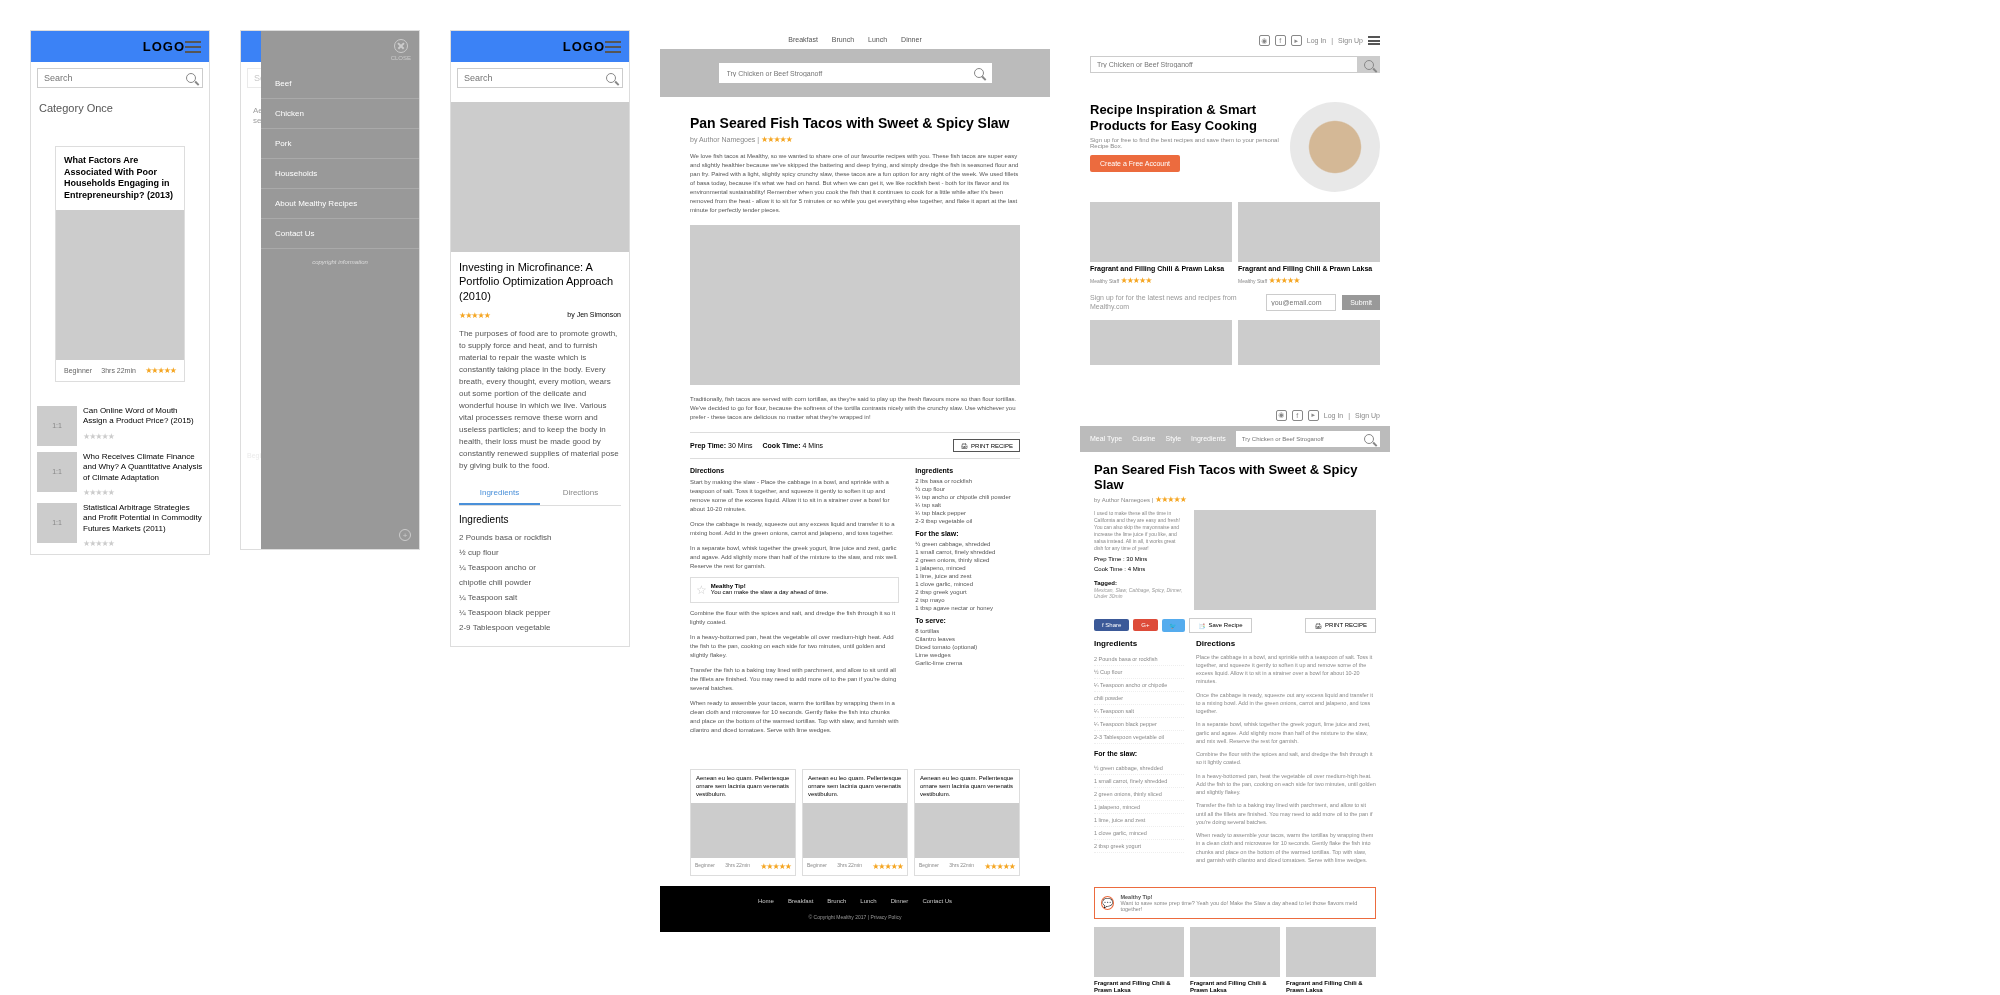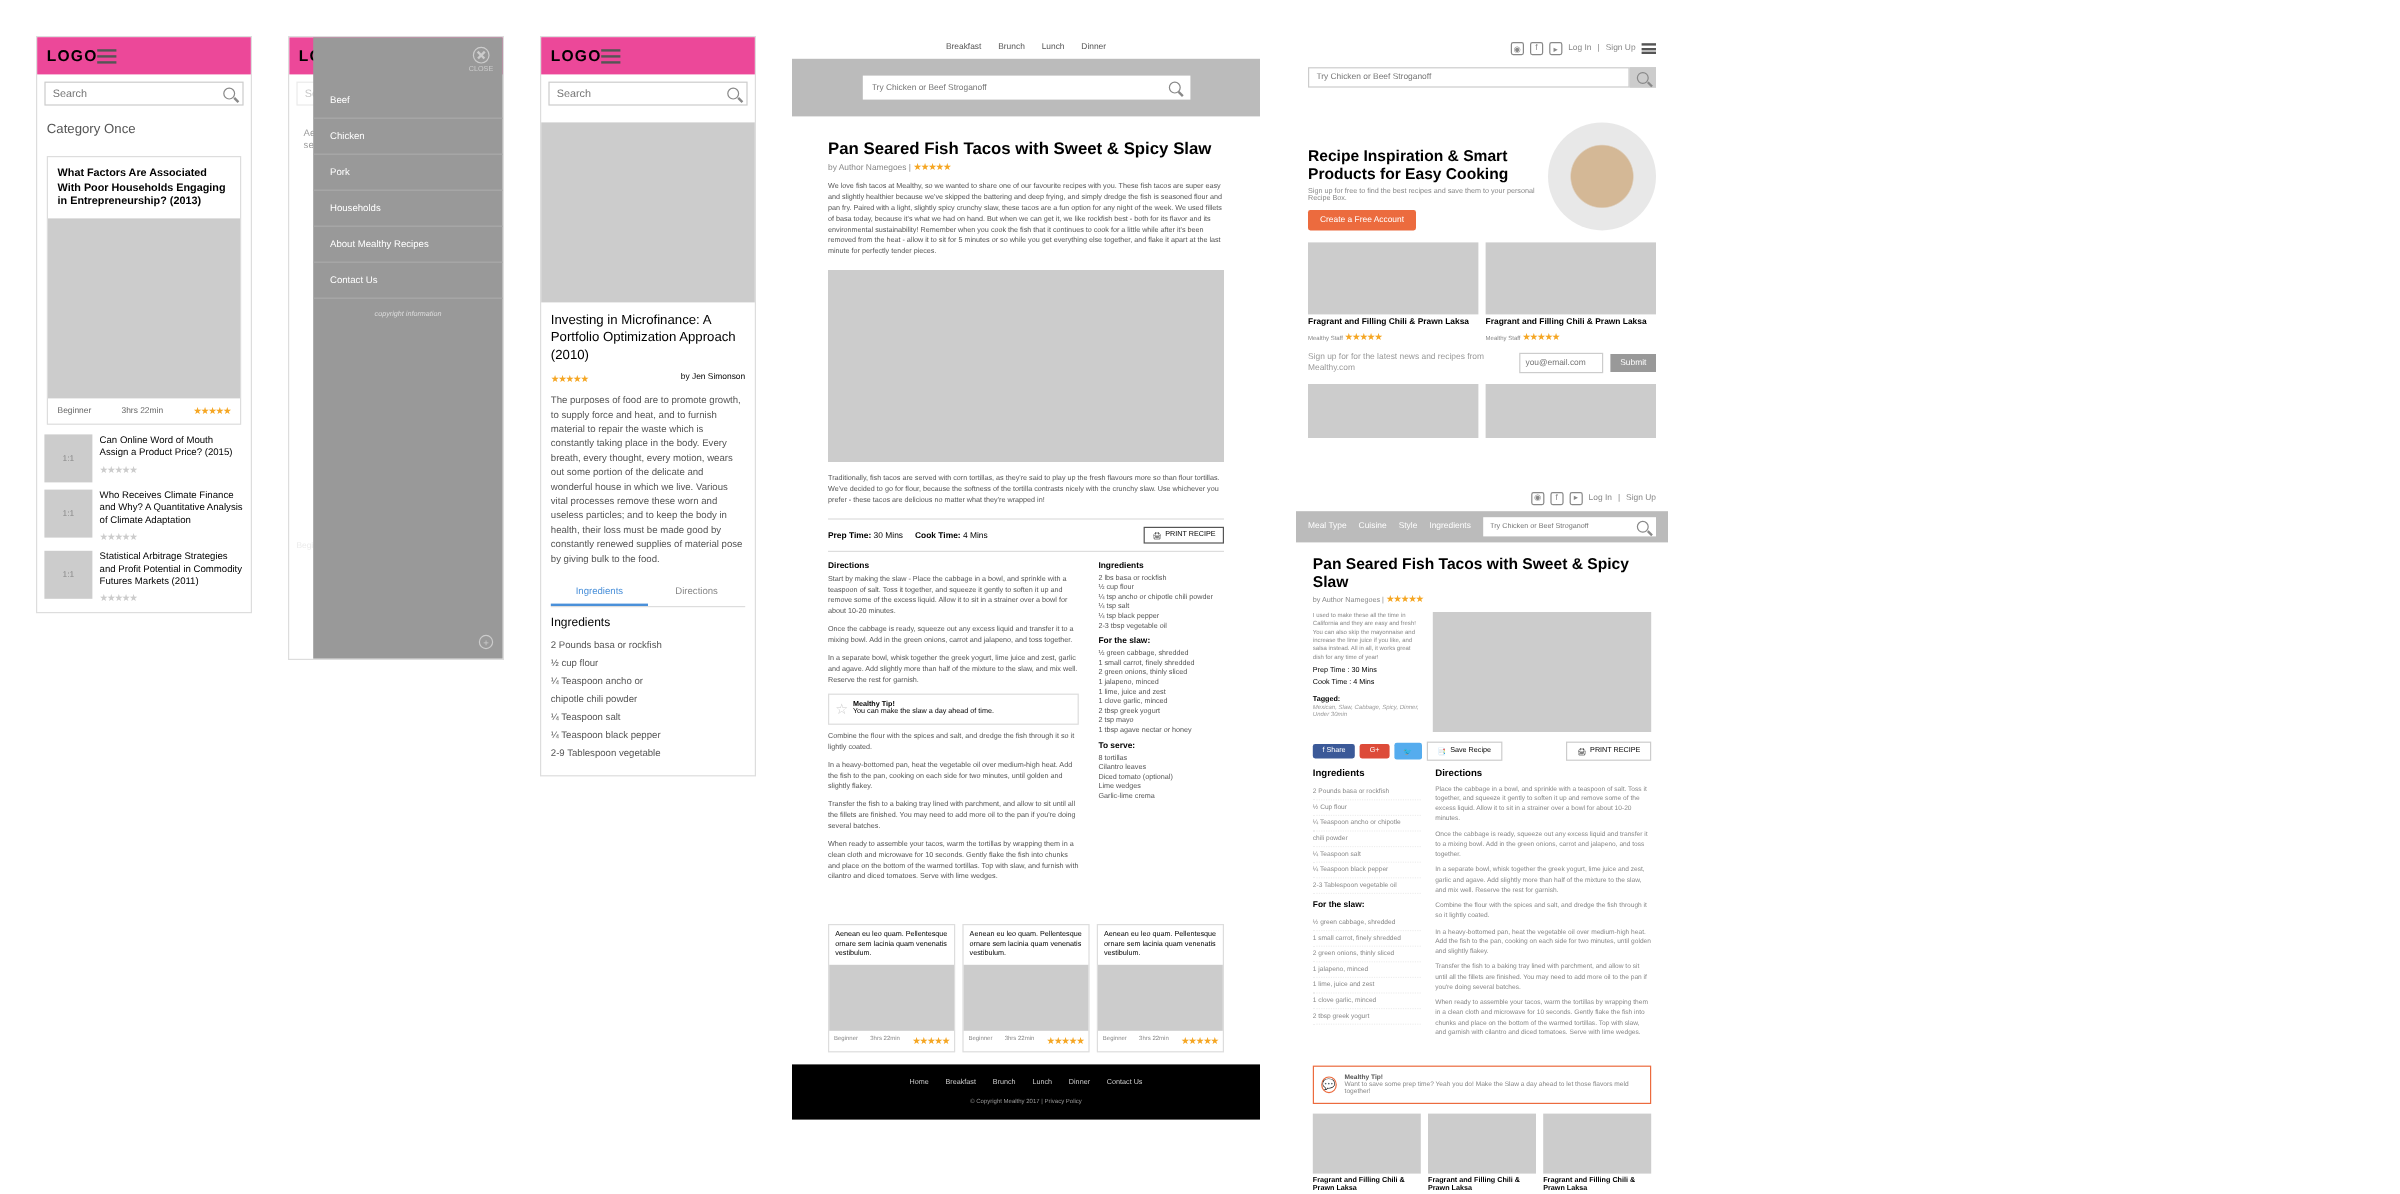--- a/index.html
+++ b/index.html
@@ -1,29 +1,29 @@
 <!DOCTYPE html>
 <html><head>
 <meta charset="utf-8">
 <style>
 * { box-sizing: border-box; margin: 0; padding: 0; }
 body { font-family: Arial, sans-serif; font-size: 10px; background: #fff; display: flex; gap: 30px; padding: 30px; flex-wrap: wrap; align-items: flex-start; }
 
 .frame { background: #fff; }
 .mobile { width: 180px; border: 1px solid #ddd; }
-.mobile-header { background: #ec4899; padding: 8px; display: flex; justify-content: flex-start; align-items: center; }
+.mobile-header { background: #3b82f6; padding: 8px; display: flex; justify-content: flex-end; align-items: center; }
 .logo { font-weight: bold; font-size: 13px; letter-spacing: 1px; }
 .hamburger { width: 16px; height: 12px; display: flex; flex-direction: column; justify-content: space-between; cursor: pointer; }
 .hamburger span { height: 2px; background: #555; }
 .searchbar { margin: 6px; border: 1px solid #ccc; display: flex; align-items: center; padding: 4px 6px; background: #fff; }
 .searchbar input { border: none; outline: none; flex: 1; font-size: 9px; }
 .search-icon { width: 10px; height: 10px; border: 1.5px solid #888; border-radius: 50%; position: relative; }
 .search-icon::after { content: ''; position: absolute; width: 1.5px; height: 5px; background: #888; bottom: -4px; right: -2px; transform: rotate(-45deg); }
 .category-title { font-size: 11px; padding: 8px; color: #555; }
-.card { margin: 8px; border: 1px solid #ddd; }
+.card { margin: 24px; border: 1px solid #ddd; }
 .card-title { padding: 8px; font-size: 9px; font-weight: bold; line-height: 1.3; }
 .card-img { background: #ccc; height: 150px; }
 .card-meta { display: flex; justify-content: space-between; padding: 6px 8px; font-size: 7px; color: #666; align-items: center; }
 .stars { color: #f5a623; font-size: 8px; letter-spacing: -1px; }
 .stars.grey { color: #ccc; }
 .list-item { display: flex; margin: 6px; gap: 6px; }
 .list-thumb { width: 40px; height: 40px; background: #ccc; color: #888; font-size: 7px; display: flex; align-items: center; justify-content: center; }
 .list-content { flex: 1; }
 .list-title { font-size: 8px; line-height: 1.3; margin-bottom: 3px; }
 
@@ -81,21 +81,21 @@
 .footer-nav { display: flex; justify-content: center; gap: 14px; font-size: 6px; margin-bottom: 10px; }
 .footer-nav a { color: #ccc; cursor: pointer; }
 .footer-copy { font-size: 5px; }
 
 .desktop2 { width: 310px; }
 .d2-top { display: flex; justify-content: flex-end; gap: 5px; padding: 5px 10px; align-items: center; font-size: 7px; color: #888; }
 .social-icon { width: 11px; height: 11px; border: 1px solid #888; border-radius: 2px; display: inline-flex; align-items: center; justify-content: center; font-size: 7px; cursor: pointer; }
 .d2-search { display: flex; margin: 5px 10px; }
 .d2-search input { flex: 1; border: 1px solid #ccc; padding: 4px 6px; font-size: 7px; }
 .d2-search button { background: #ccc; border: 1px solid #ccc; width: 22px; cursor: pointer; display: flex; align-items: center; justify-content: center; }
-.d2-hero { display: flex; padding: 0 10px 10px; gap: 8px; align-items: flex-end; margin-top: 29px; }
+.d2-hero { display: flex; padding: 0 10px 10px; gap: 8px; align-items: flex-start; margin-top: 29px; }
 .d2-hero-text { flex: 1; }
 .d2-hero-text h2 { font-size: 13px; line-height: 1.2; margin-bottom: 4px; }
 .d2-hero-text p { font-size: 6px; color: #888; margin-bottom: 6px; }
 .cta-btn { background: #ec6b3e; color: #fff; border: none; padding: 5px 10px; font-size: 7px; cursor: pointer; border-radius: 2px; }
 .d2-plate { width: 90px; height: 90px; border-radius: 50%; background: radial-gradient(circle, #d4b896 40%, #e8e8e8 42%); }
 .d2-cards { display: flex; gap: 6px; padding: 0 10px; }
 .d2-card { flex: 1; }
 .d2-card-img { background: #ccc; height: 60px; }
 .d2-card-title { font-size: 7px; font-weight: bold; margin: 3px 0; line-height: 1.2; }
 .d2-card-meta { font-size: 5px; color: #888; }

